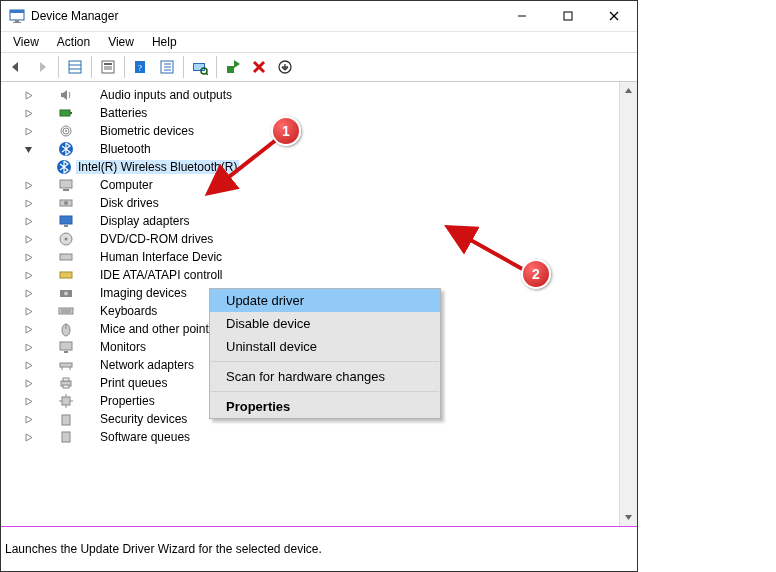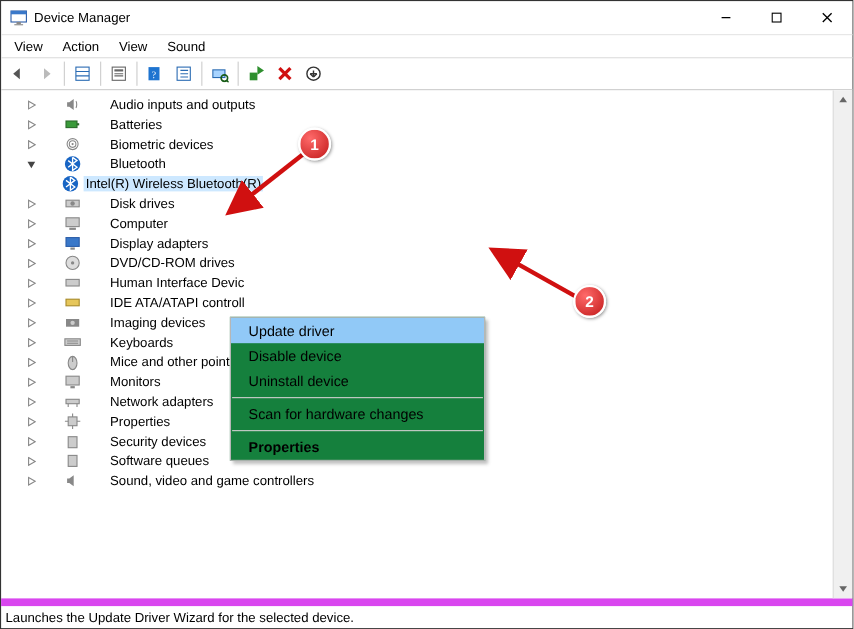--- a/index.html
+++ b/index.html
@@ -7,21 +7,21 @@
     padding: 0;
     font-family: "Segoe UI", Tahoma, sans-serif;
     font-size: 12px;
     background: #fff;
     color: #000;
     width: 776px;
     height: 572px;
     overflow: hidden;
   }
   .window {
-    width: 776px;
+    width: 638px;
     height: 572px;
     border: 1px solid #333;
     box-sizing: border-box;
     display: flex;
     flex-direction: column;
     position: relative;
     background: #fff;
   }
   
   .titlebar {
@@ -117,39 +117,39 @@
   .selected .node-label {
     background: #cde8ff;
     padding: 0 2px;
   }
   
   .context-menu {
     position: absolute;
     left: 208px;
     top: 206px;
     width: 230px;
-    background: #15803d;
+    background: #e5e5e5;
     border: 1px solid #b6b6b6;
     box-shadow: 3px 3px 3px rgba(0,0,0,.25);
     font-size: 13px;
     z-index: 10;
   }
   .context-menu .cm-item {
     padding: 4px 16px;
   }
   .context-menu .cm-item.highlight { background: #91c9f7; }
   .context-menu .cm-sep { height: 1px; background: #d0d0d0; margin: 3px 1px; }
   .context-menu .cm-item.bold { font-weight: bold; }
   
   .statusbar {
     height: 20px;
-    border-top: 7px solid #d946ef;
+    border-top: 1px solid #d946ef;
     display: flex;
     align-items: center;
-    padding: 0 4px;
+    padding: 12px 4px;
     font-size: 12px;
   }
   
   .bubble {
     position: absolute;
     width: 26px; height: 26px;
     border-radius: 50%;
     background: radial-gradient(circle at 35% 30%, #ff6a6a, #c11919);
     border: 2px solid #fff;
     color: #fff;
@@ -192,21 +192,21 @@
           <line x1="1" y1="1" x2="9" y2="9" stroke="#000" stroke-width="1.2"></line>
           <line x1="9" y1="1" x2="1" y2="9" stroke="#000" stroke-width="1.2"></line>
         </svg>
     </div>
   </div>
 
   <div class="menubar">
     <span class="menuitem">View</span>
     <span class="menuitem">Action</span>
     <span class="menuitem">View</span>
-    <span class="menuitem">Sound</span>
+    <span class="menuitem">Help</span>
   </div>
 
   <div class="toolbar">
     <div class="tbtn">
         <svg viewBox="0 0 16 16">
           <path d="M10 3 L4 8 L10 13 Z" fill="#555"></path>
         </svg>
       </div>
     <div class="tbtn">
         <svg viewBox="0 0 16 16">
@@ -354,40 +354,40 @@
       </div>
 
       <div class="tree-row depth-1">
         <span class="expander">
             <svg viewBox="0 0 9 9">
               <path d="M2 1 L8 4.5 L2 8 Z" fill="none" stroke="#888"></path>
             </svg>
           </span>
         <span class="node-icon">
             <svg viewBox="0 0 16 16">
+              <rect x="2" y="3" width="12" height="8" fill="#ccc" stroke="#888"></rect>
+              <rect x="5" y="12" width="6" height="2" fill="#888"></rect>
+            </svg>
+          </span>
+        <span class="node-label">Computer</span>
+      </div>
+
+      <div class="tree-row depth-1">
+        <span class="expander">
+            <svg viewBox="0 0 9 9">
+              <path d="M2 1 L8 4.5 L2 8 Z" fill="none" stroke="#888"></path>
+            </svg>
+          </span>
+        <span class="node-icon">
+            <svg viewBox="0 0 16 16">
               <rect x="2" y="5" width="12" height="6" fill="#ccc" stroke="#888"></rect>
               <circle cx="8" cy="8" r="2" fill="#888"></circle>
             </svg>
           </span>
         <span class="node-label">Disk drives</span>
-      </div>
-
-      <div class="tree-row depth-1">
-        <span class="expander">
-            <svg viewBox="0 0 9 9">
-              <path d="M2 1 L8 4.5 L2 8 Z" fill="none" stroke="#888"></path>
-            </svg>
-          </span>
-        <span class="node-icon">
-            <svg viewBox="0 0 16 16">
-              <rect x="2" y="3" width="12" height="8" fill="#ccc" stroke="#888"></rect>
-              <rect x="5" y="12" width="6" height="2" fill="#888"></rect>
-            </svg>
-          </span>
-        <span class="node-label">Computer</span>
       </div>
 
       <div class="tree-row depth-1">
         <span class="expander">
             <svg viewBox="0 0 9 9">
               <path d="M2 1 L8 4.5 L2 8 Z" fill="none" stroke="#888"></path>
             </svg>
           </span>
         <span class="node-icon">
             <svg viewBox="0 0 16 16">
@@ -512,20 +512,35 @@
         <span class="node-icon">
             <svg viewBox="0 0 16 16">
               <rect x="2" y="6" width="12" height="4" fill="#ccc" stroke="#888"></rect>
               <line x1="4" y1="10" x2="4" y2="13" stroke="#888"></line>
               <line x1="12" y1="10" x2="12" y2="13" stroke="#888"></line>
             </svg>
           </span>
         <span class="node-label">Network adapters</span>
       </div>
 
+      <div class="tree-row depth-1">
+        <span class="expander">
+            <svg viewBox="0 0 9 9">
+              <path d="M2 1 L8 4.5 L2 8 Z" fill="none" stroke="#888"></path>
+            </svg>
+          </span>
+        <span class="node-icon">
+            <svg viewBox="0 0 16 16">
+              <rect x="3" y="6" width="10" height="5" fill="#ccc" stroke="#888"></rect>
+              <rect x="5" y="3" width="6" height="3" fill="#eee" stroke="#888"></rect>
+              <rect x="5" y="10" width="6" height="3" fill="#eee" stroke="#888"></rect>
+            </svg>
+          </span>
+        <span class="node-label">Print queues</span>
+      </div>
 
       <div class="tree-row depth-1">
         <span class="expander">
             <svg viewBox="0 0 9 9">
               <path d="M2 1 L8 4.5 L2 8 Z" fill="none" stroke="#888"></path>
             </svg>
           </span>
         <span class="node-icon">
             <svg viewBox="0 0 16 16">
               <rect x="4" y="4" width="8" height="8" fill="#ccc" stroke="#888"></rect>
@@ -559,33 +574,20 @@
             </svg>
           </span>
         <span class="node-icon">
             <svg viewBox="0 0 16 16">
               <rect x="4" y="3" width="8" height="10" fill="#ccc" stroke="#888"></rect>
             </svg>
           </span>
         <span class="node-label">Software queues</span>
       </div>
 
-      <div class="tree-row depth-1">
-        <span class="expander">
-            <svg viewBox="0 0 9 9">
-              <path d="M2 1 L8 4.5 L2 8 Z" fill="none" stroke="#888"></path>
-            </svg>
-          </span>
-        <span class="node-icon">
-            <svg viewBox="0 0 16 16">
-              <path d="M3 6h2l4-3v10l-4-3H3z" fill="#888"></path>
-            </svg>
-          </span>
-        <span class="node-label">Sound, video and game controllers</span>
-      </div>
 
       <div class="context-menu">
         <div class="cm-item highlight">Update driver</div>
         <div class="cm-item">Disable device</div>
         <div class="cm-item">Uninstall device</div>
         <div class="cm-sep"></div>
         <div class="cm-item">Scan for hardware changes</div>
         <div class="cm-sep"></div>
         <div class="cm-item bold">Properties</div>
       </div>

